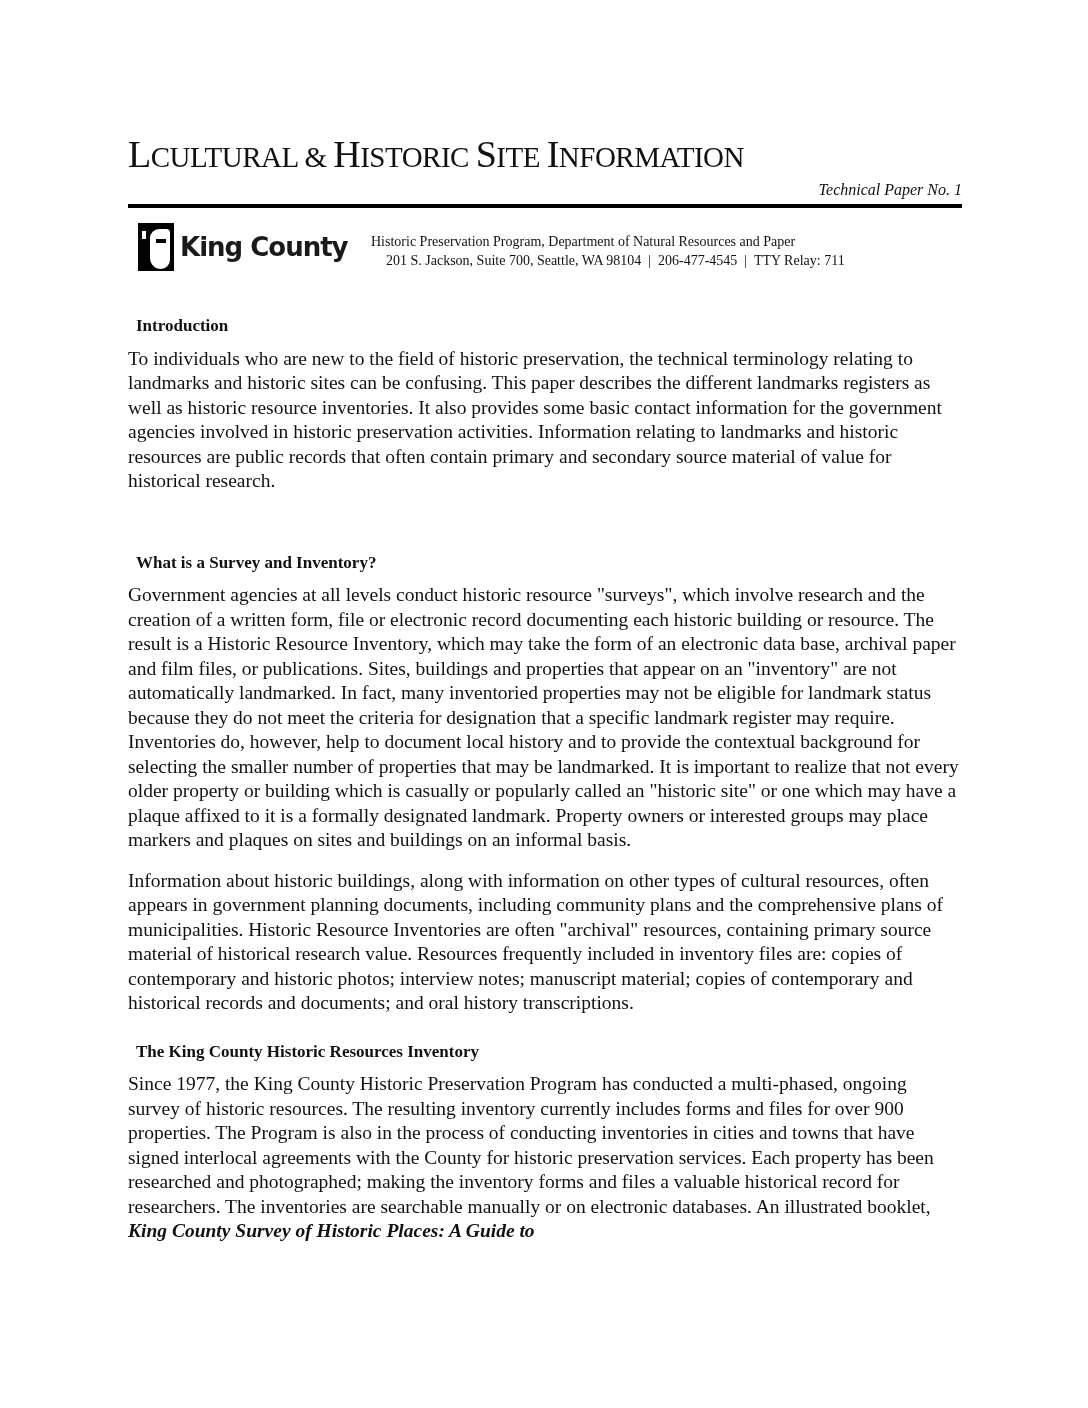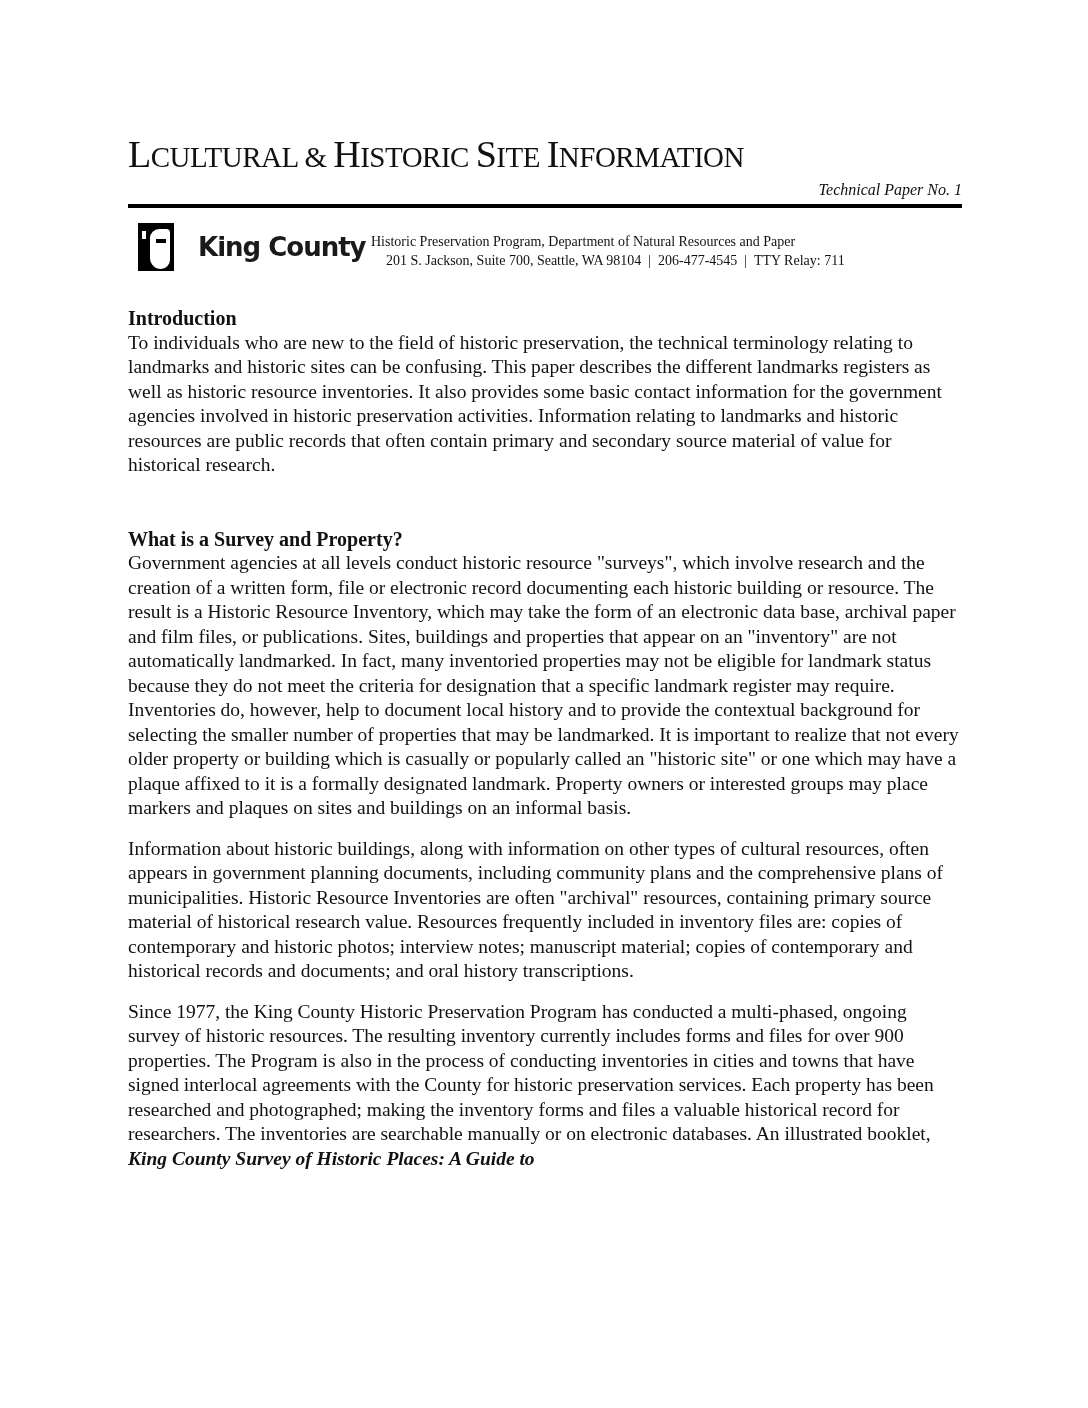--- a/index.html
+++ b/index.html
@@ -15,42 +15,42 @@
   .title .big { font-size: 38px; }
   .title .sc { font-size: 29px; }
   .subtitle {
     position: absolute; top: 176px; right: 0; font-style: italic;
     font-size: 16px; line-height: 28px; white-space: nowrap;
   }
   .rule {
     position: absolute; top: 204px; left: 0; width: 834px; height: 4px; background: #000;
   }
   .header-block { position: absolute; top: 222px; left: 0; width: 834px; height: 52px; }
-  .logo { position: absolute; left: 10px; top: 0; width: 210px; height: 50px; display: flex; align-items: center; gap: 18px; }
+  .logo { position: absolute; left: 10px; top: 0; width: 210px; height: 50px; display: flex; align-items: center; }
   .logo-mark {
     width: 36px; height: 48px; background: #000; position: relative; overflow: hidden; flex: none;
   }
   .logo-mark .face {
     position: absolute; left: 12px; top: 6px; width: 20px; height: 40px;
     background: #fff; border-radius: 10px 4px 10px 12px;
   }
   .logo-mark .eye { position: absolute; left: 18px; top: 16px; width: 10px; height: 4px; background: #000; }
   .logo-mark .brow { position: absolute; left: 4px; top: 8px; width: 4px; height: 8px; background: #fff; }
   .logo-text {
     margin-left: 6px; font-family: "DejaVu Sans", sans-serif; font-weight: bold;
     font-size: 26px; letter-spacing: -1px; color: #1a1a1a; white-space: nowrap;
   }
   .contact {
     position: absolute; left: 243px; top: 10px; font-size: 14px; line-height: 19px; white-space: nowrap;
   }
   .content {
     position: absolute; top: 306px; left: 0; width: 834px;
     font-size: 19.5px; line-height: 24.5px;
   }
-  .content h3 { margin: 0; font-size: 20px; font-weight: bold; line-height: 24.5px; }
+  .content h3 { margin: 8px; font-size: 17px; font-weight: bold; line-height: 24.5px; }
   .content p { margin: 0; }
   .gap { height: 24.5px; }
   .gap-sm { height: 16px; }
   .bi { font-weight: bold; font-style: italic; }
 </style>
 </head>
 <body>
 
 <div class="page">
   <h1 class="title">
@@ -81,25 +81,26 @@
       <h3>Introduction</h3>
       <p>To individuals who are new to the field of historic preservation, the technical terminology relating to landmarks and historic sites can be confusing.  This paper describes the different landmarks registers as well as historic resource inventories.  It also provides some basic contact information for the government agencies involved in historic preservation activities.  Information relating to landmarks and historic resources are public records that often contain primary and secondary source material of value for historical research.</p>
     </section>
 
     <div class="gap"></div>
 
 
     <div class="gap"></div>
 
     <section>
-      <h3>What is a Survey and Property?</h3>
+      <h3>What is a Survey and Inventory?</h3>
       <p>Government agencies at all levels conduct historic resource "surveys", which involve research and the creation of a written form, file or electronic record documenting each historic building or resource.  The result is a Historic Resource Inventory, which may take the form of an electronic data base, archival paper and film files, or publications.  Sites, buildings and properties that appear on an "inventory" are not automatically landmarked.  In fact, many inventoried properties may not be eligible for landmark status because they do not meet the criteria for designation that a specific landmark register may require.  Inventories do, however, help to document local history and to provide the contextual background for selecting the smaller number of properties that may be landmarked.  It is important to realize that not every older property or building which is casually or popularly called an "historic site" or one which may have a plaque affixed to it is a formally designated landmark.  Property owners or interested groups may place markers and plaques on sites and buildings on an informal basis.</p>
       <div class="gap-sm"></div>
       <p>Information about historic buildings, along with information on other types of cultural resources, often appears in government planning documents, including community plans and the comprehensive plans of municipalities.  Historic Resource Inventories are often "archival" resources, containing primary source material of historical research value.  Resources frequently included in inventory files are: copies of contemporary and historic photos; interview notes; manuscript material; copies of contemporary and historical records and documents; and oral history transcriptions.</p>
     </section>
 
     <div class="gap-sm"></div>
 
     <section>
+      <h3>The King County Historic Resources Inventory</h3>
       <p><span>Since 1977, the King County Historic Preservation Program has conducted a multi-phased, ongoing survey of historic resources.  The resulting inventory currently includes forms and files for over 900 properties.  The Program is also in the process of conducting inventories in cities and towns that have signed interlocal agreements with the County for historic preservation services.  Each property has been researched and photographed; making the inventory forms and files a valuable historical record for researchers.  The inventories are searchable manually or on electronic databases.  An illustrated booklet, </span><span class="bi">King County Survey of Historic Places: A Guide to</span></p>
     </section>
   </div>
 </div>
 
 </body></html>

